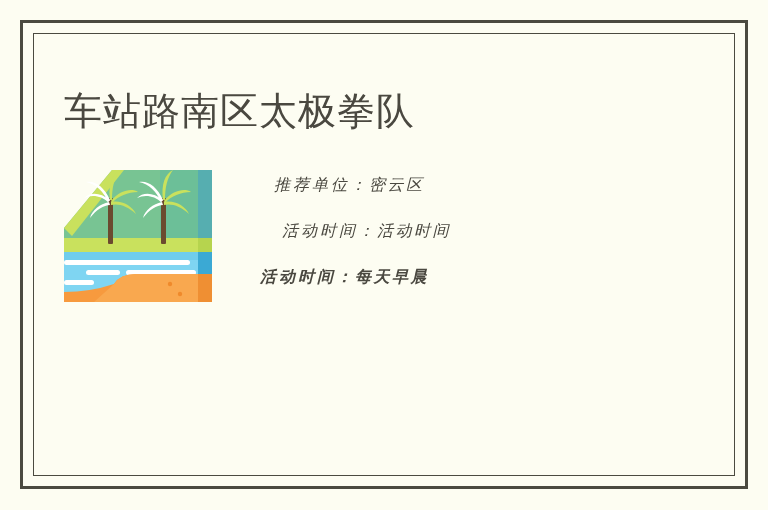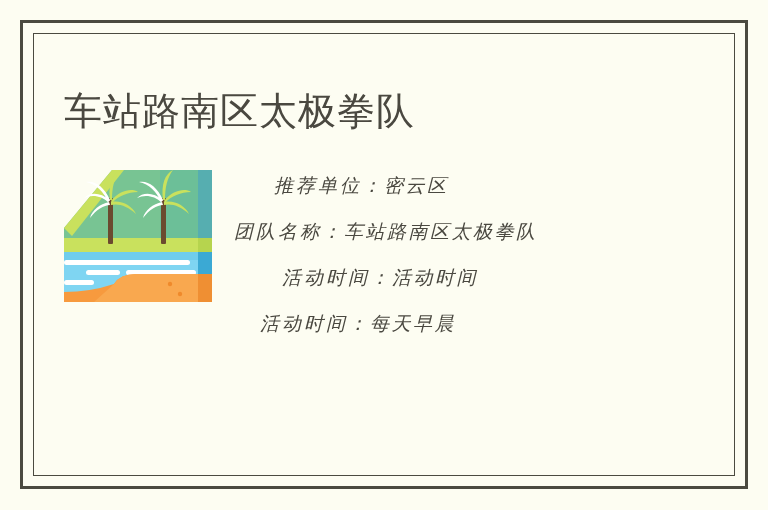--- a/index.html
+++ b/index.html
@@ -70,34 +70,34 @@
 
   
   .info-block {
     position: absolute;
     left: 200px;
     top: 128px;
     width: 470px;
   }
   .info-line {
     color: #4a4840;
-    font-size: 19px;
+    font-size: 16px;
     line-height: 46px;
     height: 46px;
     letter-spacing: 2.5px;
     font-family: "DejaVu Serif", "Liberation Serif", serif;
     font-style: italic;
     white-space: nowrap;
   }
   .info-line .lbl { letter-spacing: 3px; }
   .info-line .val { letter-spacing: 2.5px; }
   .line-1 { padding-left: 40px; }
   .line-2 { padding-left: 0px; }
   .line-3 { padding-left: 48px; }
-  .line-4 { padding-left: 26px; }
+  .line-4 { padding-left: 26px; font-weight: bold; }
 </style>
 </head>
 <body>
 
 <div class="page">
 
   <div class="frame-outer">
     <div class="frame-inner">
 
       <h1 class="title">车站路南区太极拳队</h1>
@@ -148,23 +148,20 @@
           <path d="M100 47 C109 36 121 34 127 38 C117 38 107 42 101 49 Z" fill="#c9e15d"></path>
           <path d="M100 48 C111 46 121 52 125 60 C117 52 107 49 100 51 Z" fill="#c9e15d"></path>
           <path d="M98 48 C89 50 81 56 79 64 C85 56 93 51 99 51 Z" fill="#ffffff"></path>
         </svg>
       </div>
 
       <div class="info-block">
         <div class="info-line line-1">
           <span class="lbl">推荐单位：</span><span class="val">密云区</span>
         </div>
-        <div class="info-line line-2">
-          <span class="lbl">团队名称：</span><span class="val">车站路南区太极拳队</span>
-        </div>
         <div class="info-line line-3">
           <span class="lbl">活动时间：</span><span class="val">活动时间</span>
         </div>
         <div class="info-line line-4">
           <span class="lbl">活动时间：</span><span class="val">每天早晨</span>
         </div>
       </div>
 
     </div>
   </div>

